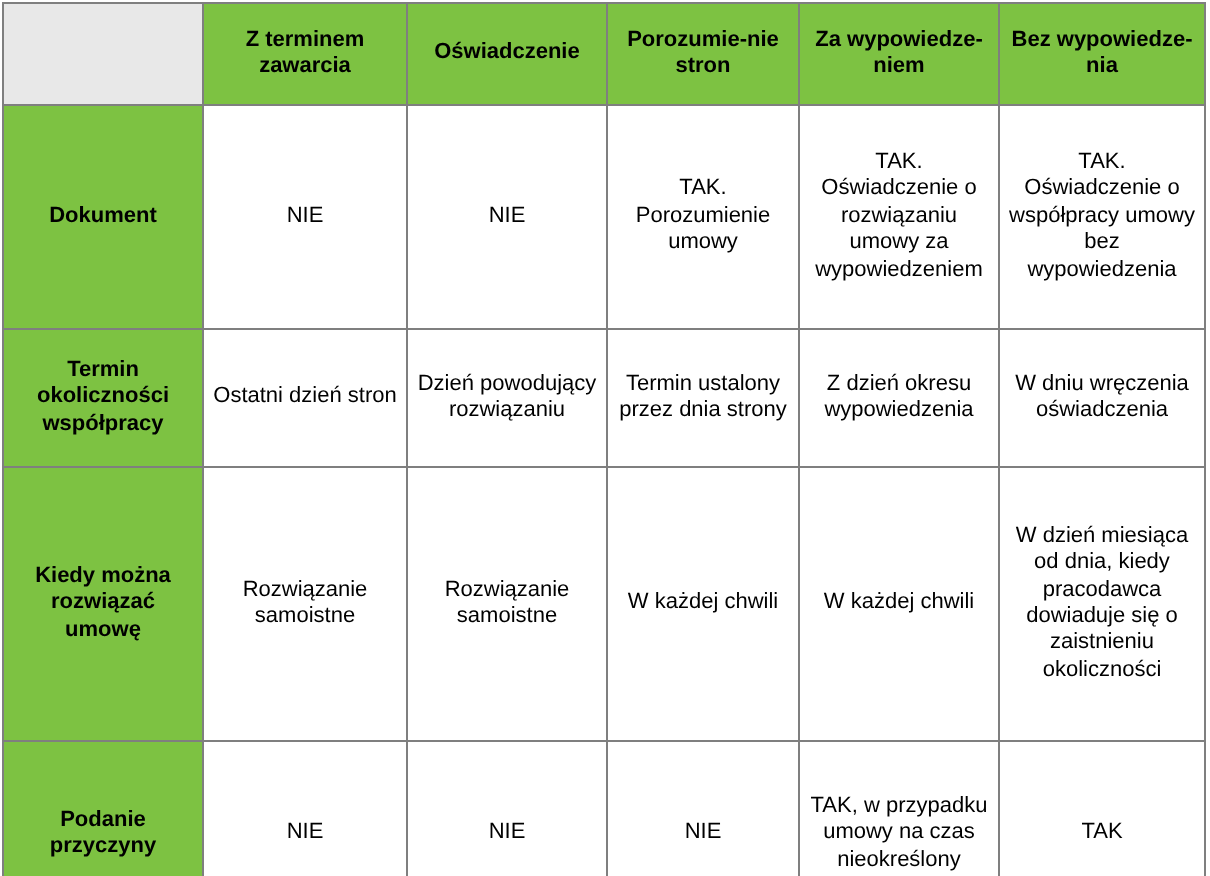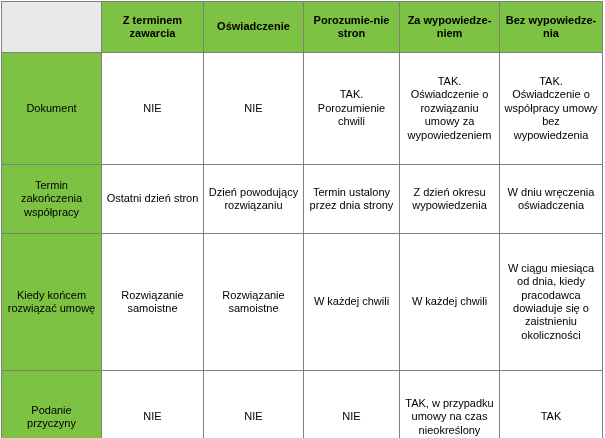--- a/index.html
+++ b/index.html
@@ -50,21 +50,21 @@
   }
   td.colhead {
     background: #7dc242;
     font-weight: bold;
     font-size: 11.5px;
     color: #000000;
     height: 44px;
   }
   td.rowhead {
     background: #7dc242;
-    font-weight: normal;
+    font-weight: bold;
     font-size: 11.5px;
     color: #000000;
     text-align: center;
   }
   td.cell {
     background: #ffffff;
   }
   tr.r0 td { height: 44px; }
   tr.r1 td { height: 105px; }
   tr.r2 td { height: 62px; }
@@ -91,41 +91,41 @@
         <td class="colhead">Oświadczenie</td>
         <td class="colhead">Porozumie-nie stron</td>
         <td class="colhead">Za wypowiedze-niem</td>
         <td class="colhead">Bez wypowiedze-nia</td>
       </tr>
 
       <tr class="r1">
         <td class="rowhead">Dokument</td>
         <td class="cell">NIE</td>
         <td class="cell">NIE</td>
-        <td class="cell">TAK. Porozumienie chwili</td>
+        <td class="cell">TAK. Porozumienie umowy</td>
         <td class="cell">TAK. Oświadczenie o rozwiązaniu umowy za wypowiedzeniem</td>
         <td class="cell">TAK. Oświadczenie o współpracy umowy bez wypowiedzenia</td>
       </tr>
 
       <tr class="r2">
-        <td class="rowhead">Termin zakończenia współpracy</td>
+        <td class="rowhead">Termin okoliczności współpracy</td>
         <td class="cell">Ostatni dzień stron</td>
         <td class="cell">Dzień powodujący rozwiązaniu</td>
         <td class="cell">Termin ustalony przez dnia strony</td>
         <td class="cell">Z dzień okresu wypowiedzenia</td>
         <td class="cell">W dniu wręczenia oświadczenia</td>
       </tr>
 
       <tr class="r3">
-        <td class="rowhead">Kiedy końcem rozwiązać umowę</td>
+        <td class="rowhead">Kiedy można rozwiązać umowę</td>
         <td class="cell">Rozwiązanie samoistne</td>
         <td class="cell">Rozwiązanie samoistne</td>
         <td class="cell">W każdej chwili</td>
         <td class="cell">W każdej chwili</td>
-        <td class="cell">W ciągu miesiąca od dnia, kiedy pracodawca dowiaduje się o zaistnieniu okoliczności</td>
+        <td class="cell">W dzień miesiąca od dnia, kiedy pracodawca dowiaduje się o zaistnieniu okoliczności</td>
       </tr>
 
       <tr class="r4">
         <td class="rowhead">Podanie przyczyny</td>
         <td class="cell">NIE</td>
         <td class="cell">NIE</td>
         <td class="cell">NIE</td>
         <td class="cell">TAK, w przypadku umowy na czas nieokreślony</td>
         <td class="cell">TAK</td>
       </tr>

